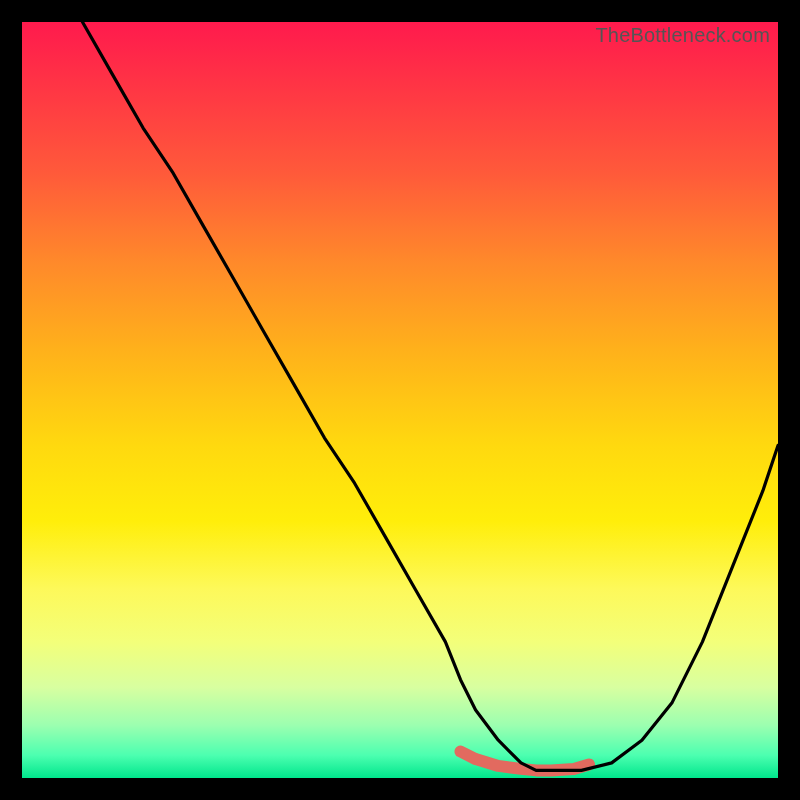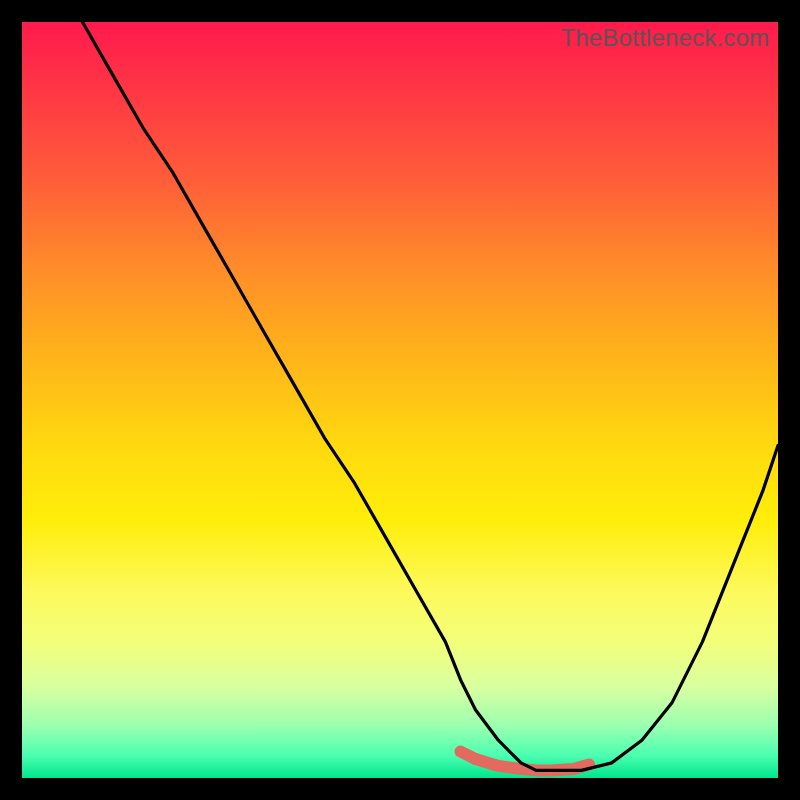--- a/index.html
+++ b/index.html
@@ -30,21 +30,21 @@
       #9cffb0 93%,
       #4cffb0 97%,
       #00e68c 100%
     );
   }
   .watermark {
     position: absolute;
     top: 2px;
     right: 8px;
     font-family: Arial, Helvetica, sans-serif;
-    font-size: 24px;
+    font-size: 20px;
     color: #555;
     letter-spacing: 0.2px;
     user-select: none;
   }
   svg.curves {
     position: absolute;
     left: 0;
     top: 0;
     width: 756px;
     height: 756px;

